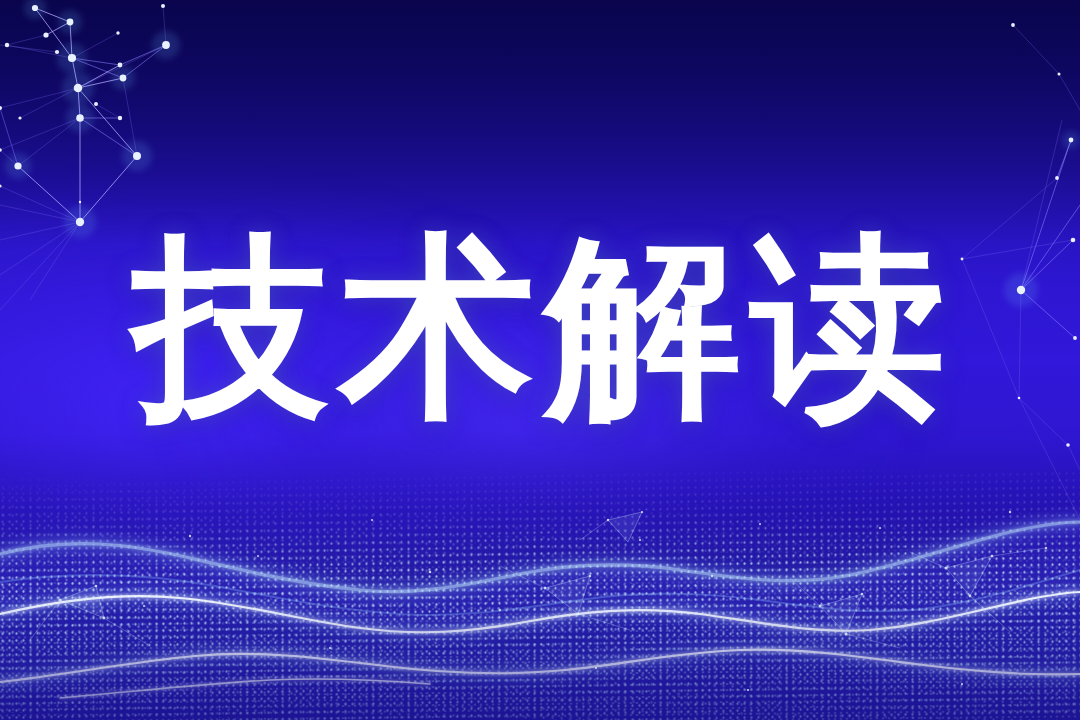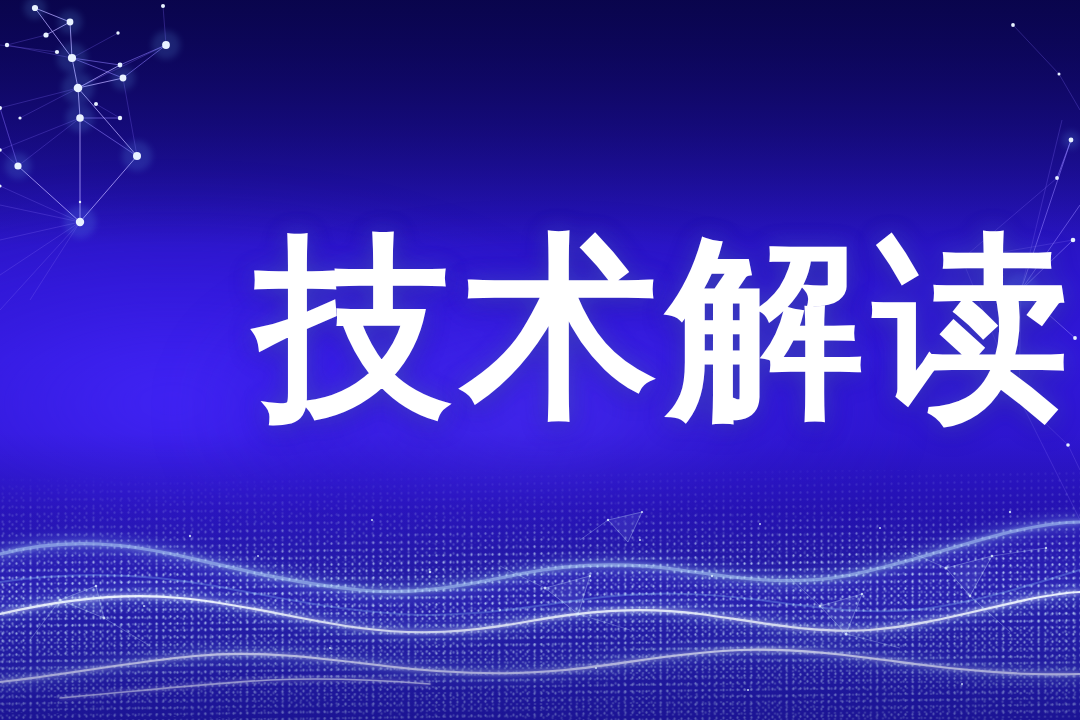--- a/index.html
+++ b/index.html
@@ -112,21 +112,21 @@
   }
   .wave-deep{
     position:absolute; left:0; right:0; bottom:0; height:120px;
     background:linear-gradient(180deg, rgba(22,12,130,0) 0%, rgba(22,12,130,.30) 60%, rgba(22,12,130,.50) 100%);
     pointer-events:none;
   }
 
   
   .title-layer{
     position:absolute; inset:0;
-    display:flex; align-items:center; justify-content:flex-end;
+    display:flex; align-items:center; justify-content:center;
   }
   .title{
     margin:0;
     margin-top:-66px;
     color:#ffffff;
     font-size:196px;
     line-height:1;
     font-weight:700;
     letter-spacing:10px;
     text-indent:10px;

